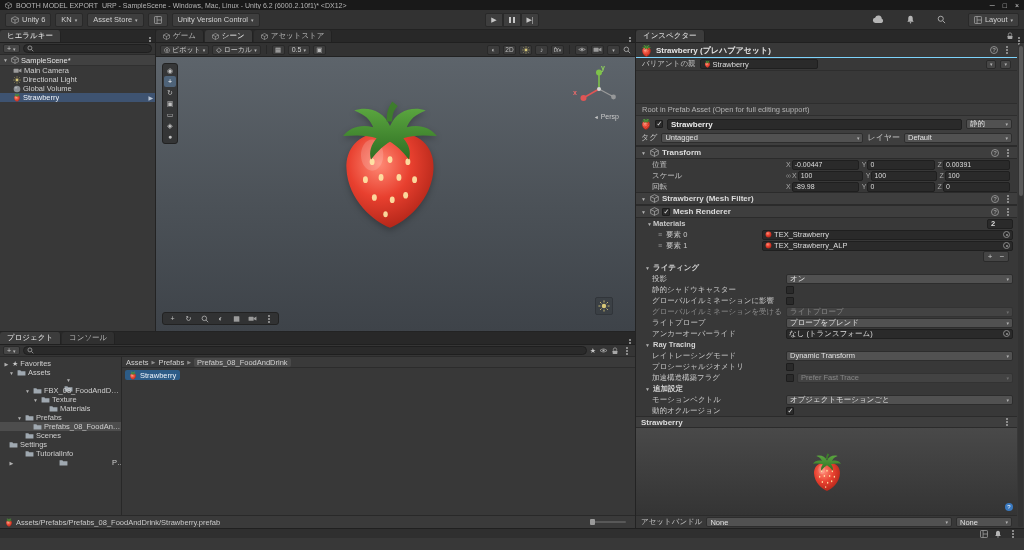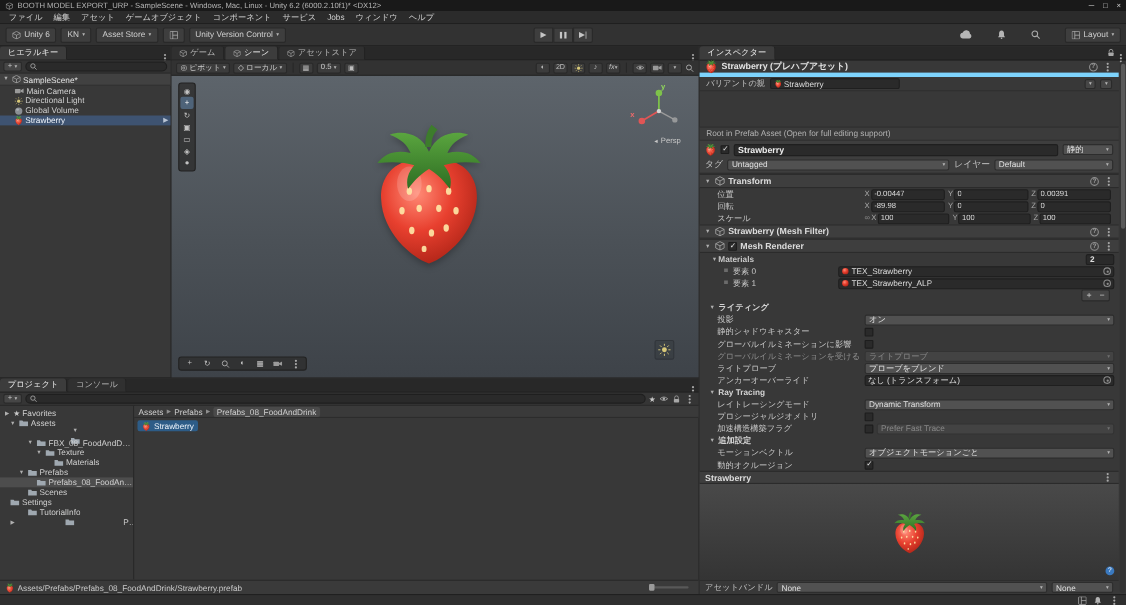--- a/index.html
+++ b/index.html
@@ -72,21 +72,21 @@
   .crumb-sep{font-size:5px;color:#8f8f8f;}
   .crumb.last{background:#4a4a4a;border-radius:2px;padding:0 3px;}
   .pitems{flex:1;padding:2px 3px;}
   .pitem{display:inline-flex;align-items:center;gap:3px;height:10px;background:#2d5c87;border-radius:2px;padding:0 4px;color:#eef4fb;font-size:7.5px;}
   .pstatus{height:13px;background:#3a3a3a;border-top:1px solid #292929;display:flex;align-items:center;gap:3px;padding:0 5px;font-size:7.5px;color:#c9c9c9;}
   .slider{width:36px;height:2px;background:#585858;border-radius:1px;position:relative;margin-left:auto;margin-right:4px;flex:none;}
   .knob{position:absolute;left:0;top:-2px;width:5px;height:6px;background:#9a9a9a;border-radius:1px;}
   
   .inspector{width:388px;display:flex;flex-direction:column;background:#383838;position:relative;}
   .icontent{flex:1;display:flex;flex-direction:column;min-height:0;padding-right:7px;}
-  .ihead{height:15px;display:flex;align-items:center;gap:4px;padding:0 5px;border-bottom:4px solid #7dd3fc;font-size:8px;font-weight:bold;color:#e4e4e4;}
+  .ihead{height:15px;display:flex;align-items:center;gap:4px;padding:0 5px;border-bottom:1px solid #7dd3fc;font-size:8px;font-weight:bold;color:#e4e4e4;}
   .helpdot{width:8px;height:8px;border-radius:50%;border:1px solid #8e8e8e;color:#9d9d9d;font-size:6px;display:flex;align-items:center;justify-content:center;flex:none;}
   .variantrow{height:13px;display:flex;align-items:center;gap:4px;padding:0 6px;border-bottom:1px solid #2e2e2e;font-size:7.5px;}
   .fld{background:#2a2a2a;border:1px solid #1f1f1f;border-radius:2px;height:10px;display:flex;align-items:center;gap:2px;padding:0 3px;font-size:7.5px;color:#ddd;}
   .gap{height:32px;}
   .rootnote{height:13px;background:#3b3b3b;border-top:1px solid #2e2e2e;border-bottom:1px solid #2e2e2e;display:flex;align-items:center;padding:0 6px;color:#b2b2b2;font-size:7.5px;}
   .gohead{background:#3e3e3e;border-bottom:1px solid #2b2b2b;padding:2px 5px;display:flex;flex-direction:column;gap:2px;}
   .gorow{display:flex;align-items:center;gap:4px;}
   .chk{width:8px;height:8px;background:#2a2a2a;border:1px solid #1d1d1d;border-radius:1px;flex:none;position:relative;}
   .chk.on::after{content:"✓";position:absolute;left:0.5px;top:-1px;font-size:7px;color:#e0e0e0;line-height:8px;}
   .namefld{flex:1;background:#2a2a2a;border:1px solid #1f1f1f;border-radius:2px;height:11px;display:flex;align-items:center;padding:0 3px;font-size:8px;font-weight:bold;color:#ececec;}
@@ -226,31 +226,20 @@
       </svg>
     <span class="txt">BOOTH MODEL EXPORT_URP - SampleScene - Windows, Mac, Linux - Unity 6.2 (6000.2.10f1)* &lt;DX12&gt;</span>
     <span class="grow"></span>
     <div class="wctl">
       <span>─</span>
       <span>□</span>
       <span>×</span>
     </div>
   </div>
 
-  <div class="menubar">
-    <span>ファイル</span>
-    <span>編集</span>
-    <span>アセット</span>
-    <span>ゲームオブジェクト</span>
-    <span>コンポーネント</span>
-    <span>サービス</span>
-    <span>Jobs</span>
-    <span>ウィンドウ</span>
-    <span>ヘルプ</span>
-  </div>
 
   <div class="toolbar">
     <div class="tbtn">
       <svg width="8" height="8">
           <use href="#sym-cube"></use>
         </svg>
       <span>Unity 6</span>
     </div>
     <div class="tbtn">
       <span>KN</span>
@@ -701,48 +690,48 @@
           <span class="axl">Y</span>
           <div class="axf">
               <span class="txt">0</span>
             </div>
           <span class="axl">Z</span>
           <div class="axf">
               <span class="txt">0.00391</span>
             </div>
         </div>
         <div class="prow">
-          <span class="plabel">回転</span>
-          <span class="axl">X</span>
-          <div class="axf">
-              <span class="txt">-89.98</span>
-            </div>
-          <span class="axl">Y</span>
-          <div class="axf">
-              <span class="txt">0</span>
-            </div>
-          <span class="axl">Z</span>
-          <div class="axf">
-              <span class="txt">0</span>
-            </div>
-        </div>
-        <div class="prow">
           <span class="plabel">スケール</span>
           <span class="axl" style="color:#8f8f8f;">∞</span>
           <span class="axl">X</span>
           <div class="axf">
               <span class="txt">100</span>
             </div>
           <span class="axl">Y</span>
           <div class="axf">
               <span class="txt">100</span>
             </div>
           <span class="axl">Z</span>
           <div class="axf">
               <span class="txt">100</span>
+            </div>
+        </div>
+        <div class="prow">
+          <span class="plabel">回転</span>
+          <span class="axl">X</span>
+          <div class="axf">
+              <span class="txt">-89.98</span>
+            </div>
+          <span class="axl">Y</span>
+          <div class="axf">
+              <span class="txt">0</span>
+            </div>
+          <span class="axl">Z</span>
+          <div class="axf">
+              <span class="txt">0</span>
             </div>
         </div>
 
         <div class="chead">
           <span class="fold">▼</span>
           <svg width="9" height="9">
               <use href="#sym-cube"></use>
             </svg>
           <span class="txt">Strawberry (Mesh Filter)</span>
           <span class="hicons">

